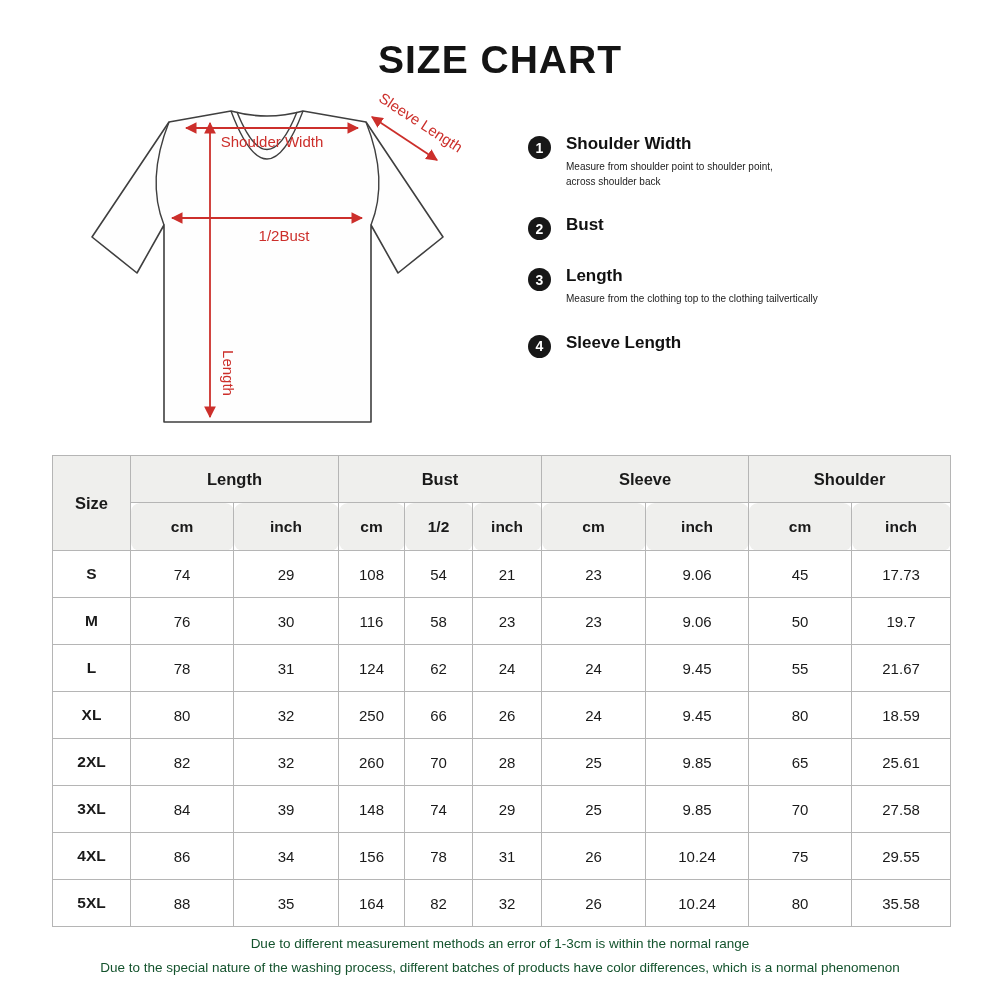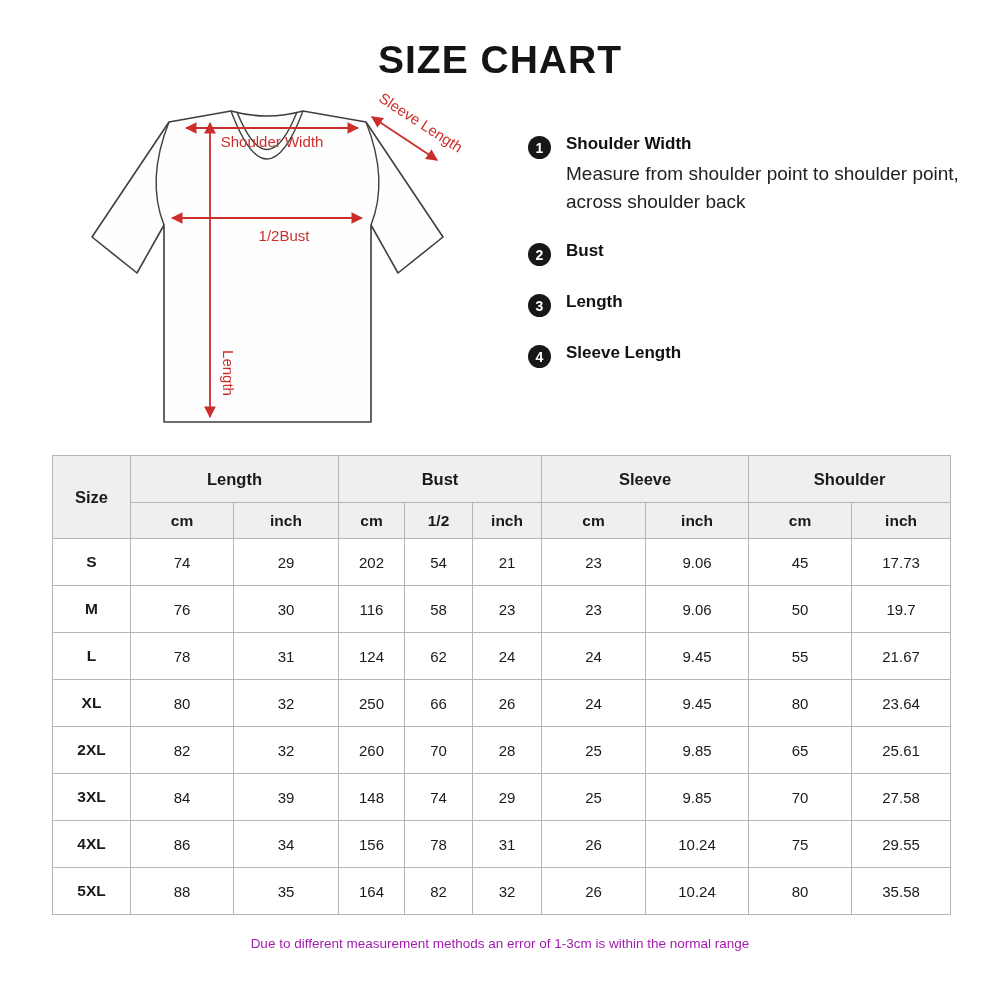--- a/index.html
+++ b/index.html
@@ -18,38 +18,38 @@
   
   .legend { position:absolute; left:528px; top:134px; width:452px; }
   .legend-item { display:flex; align-items:flex-start; gap:15px; margin-bottom:26px; }
   .legend-num {
     flex:0 0 23px; width:23px; height:23px; border-radius:50%; background:#171717;
     color:#fff; font-size:14px; font-weight:bold; display:flex; align-items:center;
     justify-content:center; margin-top:2px;
   }
   .legend-title { font-size:17px; font-weight:bold; color:#111; }
   .legend-desc {
-    font-size:19px; color:#222; line-height:1.45; margin-top:6px;
+    font-size:10px; color:#222; line-height:1.45; margin-top:6px;
     white-space:pre-line; max-width:420px;
   }
   
   .size-table-wrap { position:absolute; left:52px; top:455px; width:898px; }
   table.size-table { width:898px; border-collapse:collapse; table-layout:fixed; }
   table.size-table th, table.size-table td {
     border:1px solid #b5b5b5; text-align:center; vertical-align:middle; color:#1a1a1a;
   }
   thead th { background:#efefed; font-weight:bold; }
   tr.hdr-groups th { height:47px; font-size:16.5px; }
-  tr.hdr-subs th  { height:36px; font-size:15.5px; }
+  tr.hdr-subs th  { height:48px; font-size:15.5px;border-radius:9px; }
   tbody tr { height:47px; background:#ffffff; }
   tbody th { font-size:15.5px; font-weight:bold; }
   tbody td { font-size:15px; font-weight:normal; }
   
   .notes { position:absolute; left:0; top:936px; width:100%; text-align:center; }
-  .notes p { font-size:13.5px; color:#a21caf; margin-bottom:9px; }
+  .notes p { font-size:13.5px; color:#14532d; margin-bottom:9px; }
 </style>
 </head>
 <body>
 
 <div class="page">
 
   <h1 class="title">SIZE CHART</h1>
 
   <div class="diagram">
     <svg width="400" height="340" viewBox="0 0 400 340">
@@ -97,20 +97,21 @@
     <div class="legend-item">
       <span class="legend-num">2</span>
       <div>
         <div class="legend-title">Bust</div>
       </div>
     </div>
     <div class="legend-item">
       <span class="legend-num">3</span>
       <div>
         <div class="legend-title">Length</div>
+        <div class="legend-desc">Measure from the clothing top to the clothing tailvertically</div>
       </div>
     </div>
     <div class="legend-item">
       <span class="legend-num">4</span>
       <div>
         <div class="legend-title">Sleeve Length</div>
       </div>
     </div>
   </div>
 
@@ -146,21 +147,21 @@
           <th>inch</th>
           <th>cm</th>
           <th>inch</th>
         </tr>
       </thead>
       <tbody>
         <tr>
           <th>S</th>
           <td>74</td>
           <td>29</td>
-          <td>202</td>
+          <td>108</td>
           <td>54</td>
           <td>21</td>
           <td>23</td>
           <td>9.06</td>
           <td>45</td>
           <td>17.73</td>
         </tr>
         <tr>
           <th>M</th>
           <td>76</td>
@@ -188,21 +189,21 @@
         <tr>
           <th>XL</th>
           <td>80</td>
           <td>32</td>
           <td>250</td>
           <td>66</td>
           <td>26</td>
           <td>24</td>
           <td>9.45</td>
           <td>80</td>
-          <td>23.64</td>
+          <td>18.59</td>
         </tr>
         <tr>
           <th>2XL</th>
           <td>82</td>
           <td>32</td>
           <td>260</td>
           <td>70</td>
           <td>28</td>
           <td>25</td>
           <td>9.85</td>
@@ -244,15 +245,16 @@
           <td>10.24</td>
           <td>80</td>
           <td>35.58</td>
         </tr>
       </tbody>
     </table>
   </div>
 
   <div class="notes">
     <p>Due to different measurement methods an error of 1-3cm is within the normal range</p>
+    <p>Due to the special nature of the washing process, different batches of products have color differences, which is a normal phenomenon</p>
   </div>
 
 </div>
 
 </body></html>

